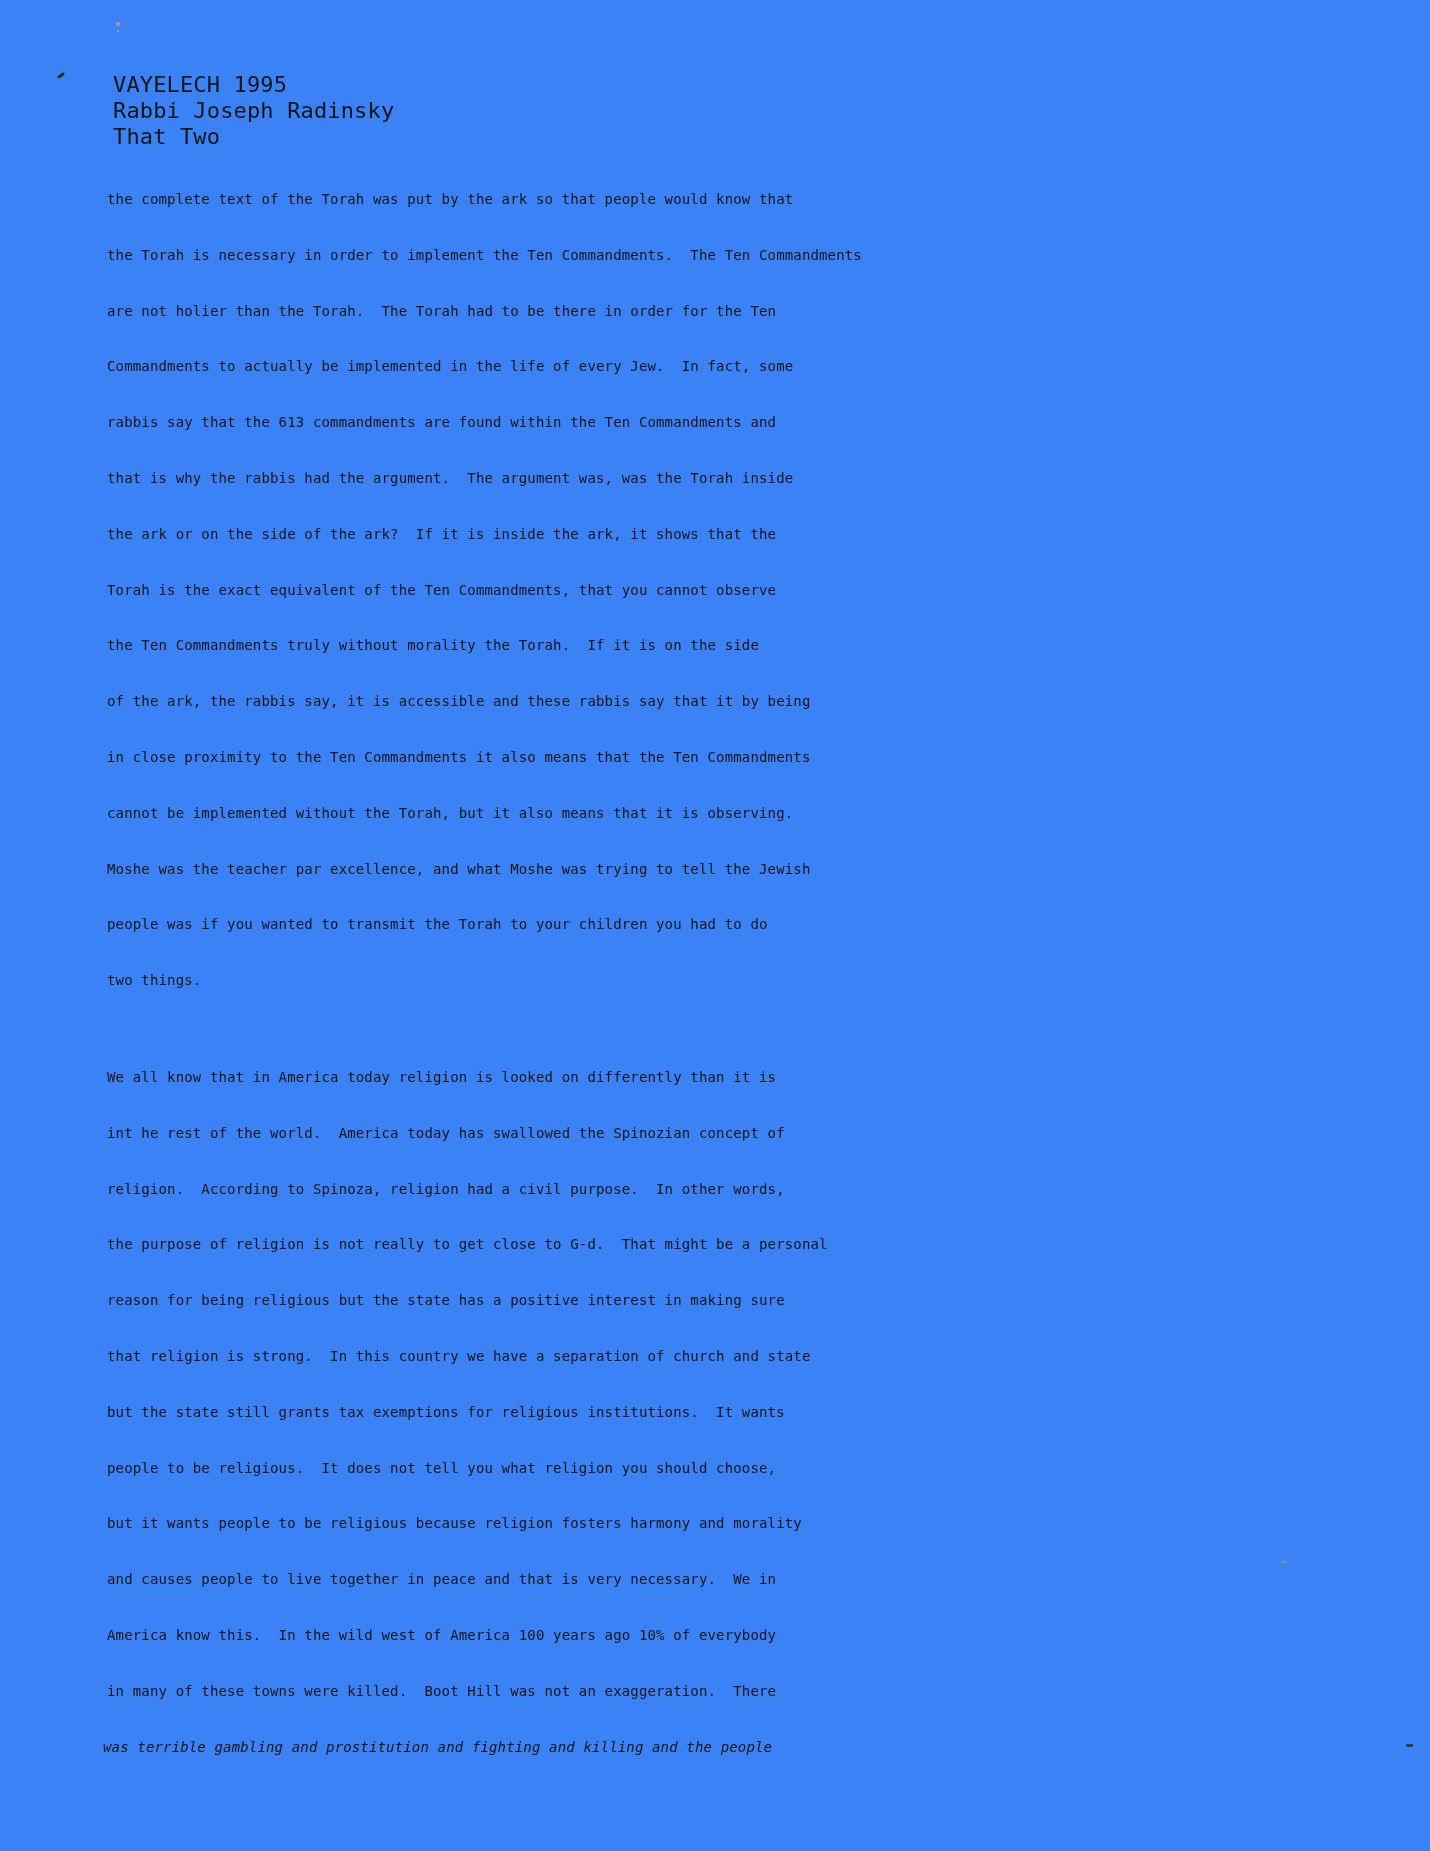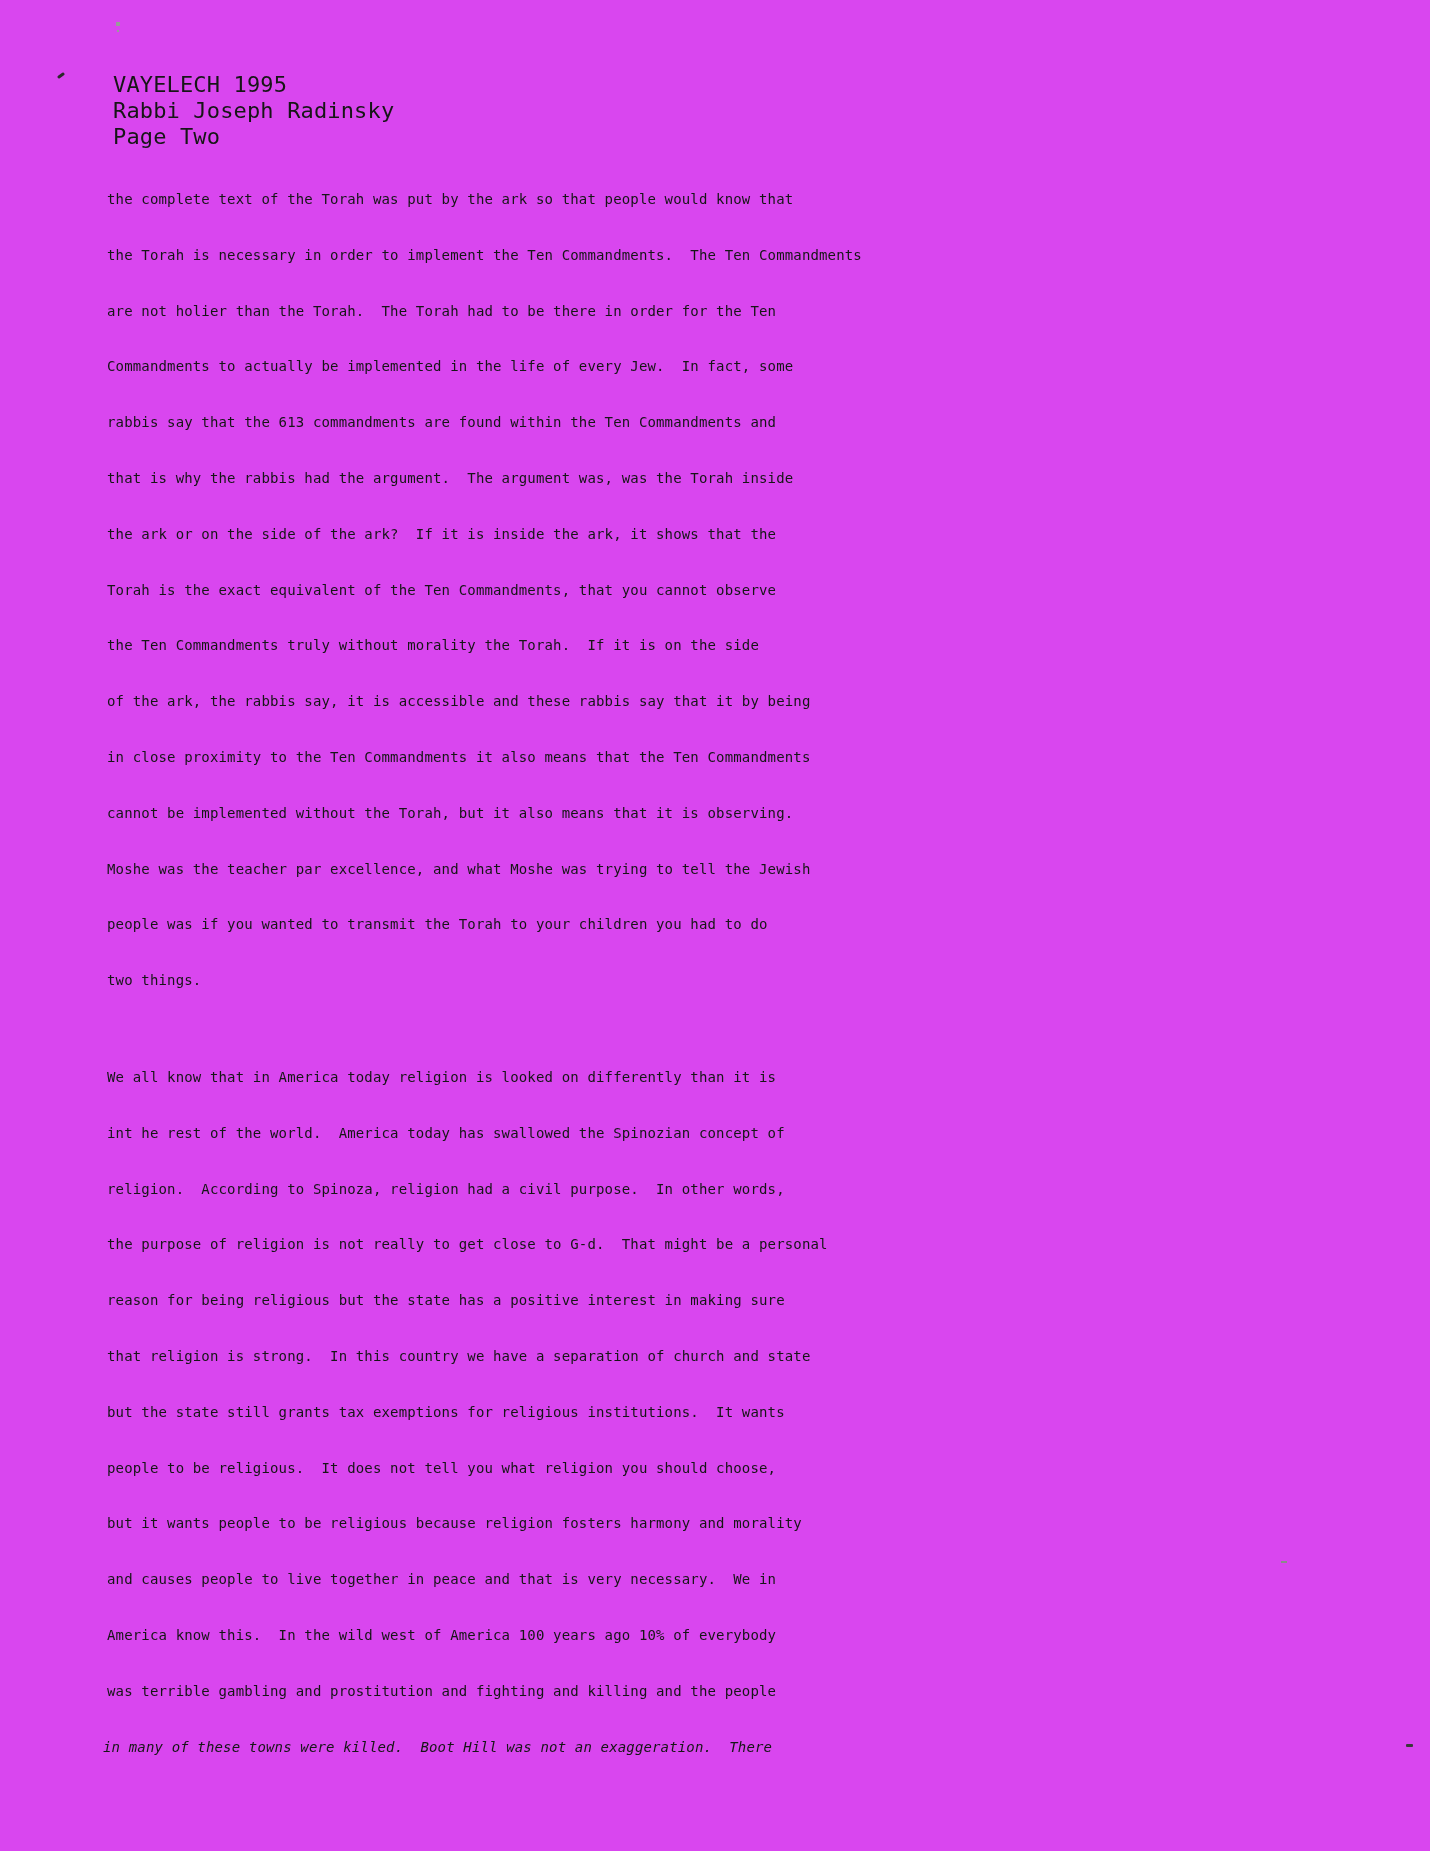--- a/index.html
+++ b/index.html
@@ -5,21 +5,21 @@
   html, body {
     margin: 0;
     padding: 0;
     background: #e8e8e8;
   }
   .page {
     position: relative;
     width: 1430px;
     height: 1851px;
     margin: 0 auto;
-    background: #d946ef;
+    background: #3b82f6;
     overflow: hidden;
     font-family: "DejaVu Sans Mono", "Liberation Mono", monospace;
     color: #161616;
   }
   .doc-header {
     position: absolute;
     left: 113px;
     top: 72px;
     font-size: 22px;
     line-height: 26px;
@@ -81,21 +81,21 @@
 <div class="page">
 
   <span class="artifact artifact-smudge"></span>
   <span class="artifact artifact-tick"></span>
   <span class="artifact artifact-dash-1"></span>
   <span class="artifact artifact-dash-2"></span>
 
   <header class="doc-header">
     <div class="hline">VAYELECH 1995</div>
     <div class="hline">Rabbi Joseph Radinsky</div>
-    <div class="hline">Page Two</div>
+    <div class="hline">That Two</div>
   </header>
 
   <section class="paragraph para-1">
       <div class="line">the complete text of the Torah was put by the ark so that people would know that</div>
       <div class="line">the Torah is necessary in order to implement the Ten Commandments.  The Ten Commandments</div>
       <div class="line">are not holier than the Torah.  The Torah had to be there in order for the Ten</div>
       <div class="line">Commandments to actually be implemented in the life of every Jew.  In fact, some</div>
       <div class="line">rabbis say that the 613 commandments are found within the Ten Commandments and</div>
       <div class="line">that is why the rabbis had the argument.  The argument was, was the Torah inside</div>
       <div class="line">the ark or on the side of the ark?  If it is inside the ark, it shows that the</div>
@@ -114,17 +114,17 @@
       <div class="line">int he rest of the world.  America today has swallowed the Spinozian concept of</div>
       <div class="line">religion.  According to Spinoza, religion had a civil purpose.  In other words,</div>
       <div class="line">the purpose of religion is not really to get close to G-d.  That might be a personal</div>
       <div class="line">reason for being religious but the state has a positive interest in making sure</div>
       <div class="line">that religion is strong.  In this country we have a separation of church and state</div>
       <div class="line">but the state still grants tax exemptions for religious institutions.  It wants</div>
       <div class="line">people to be religious.  It does not tell you what religion you should choose,</div>
       <div class="line">but it wants people to be religious because religion fosters harmony and morality</div>
       <div class="line">and causes people to live together in peace and that is very necessary.  We in</div>
       <div class="line">America know this.  In the wild west of America 100 years ago 10% of everybody</div>
+      <div class="line">in many of these towns were killed.  Boot Hill was not an exaggeration.  There</div>
       <div class="line">was terrible gambling and prostitution and fighting and killing and the people</div>
-      <div class="line">in many of these towns were killed.  Boot Hill was not an exaggeration.  There</div>
     </section>
 
 </div>
 
 </body></html>

